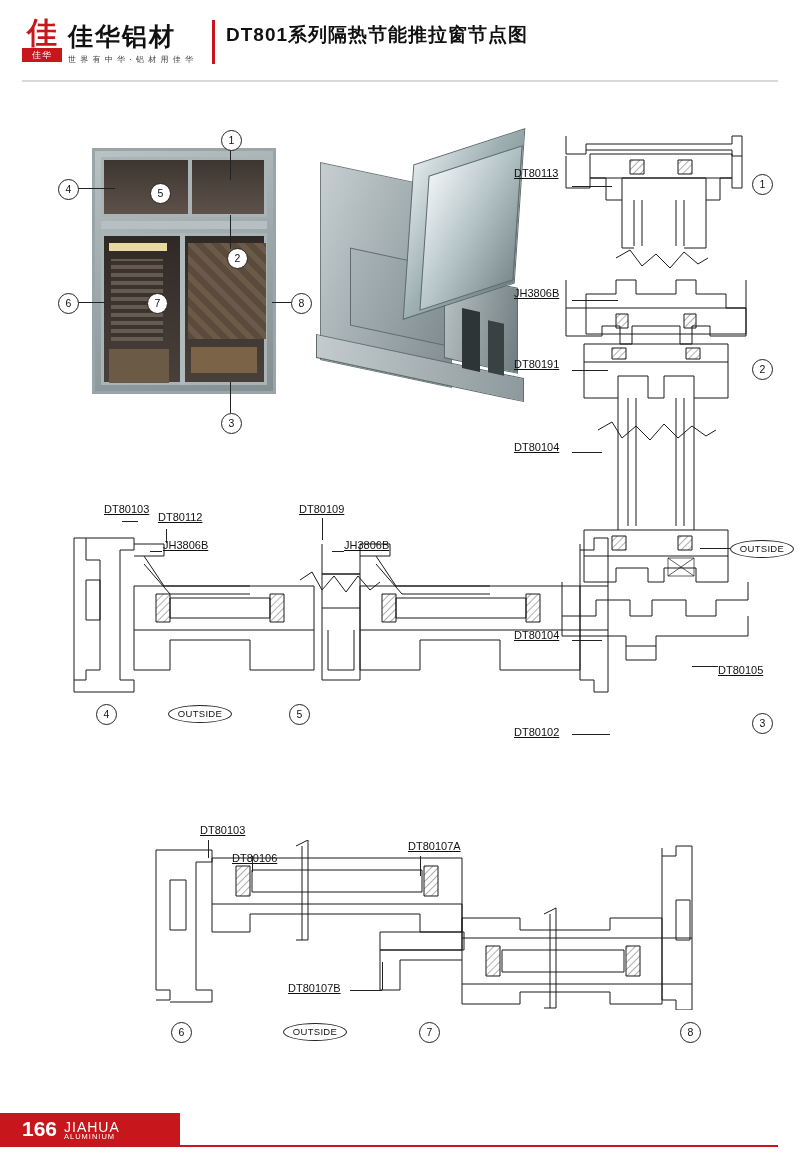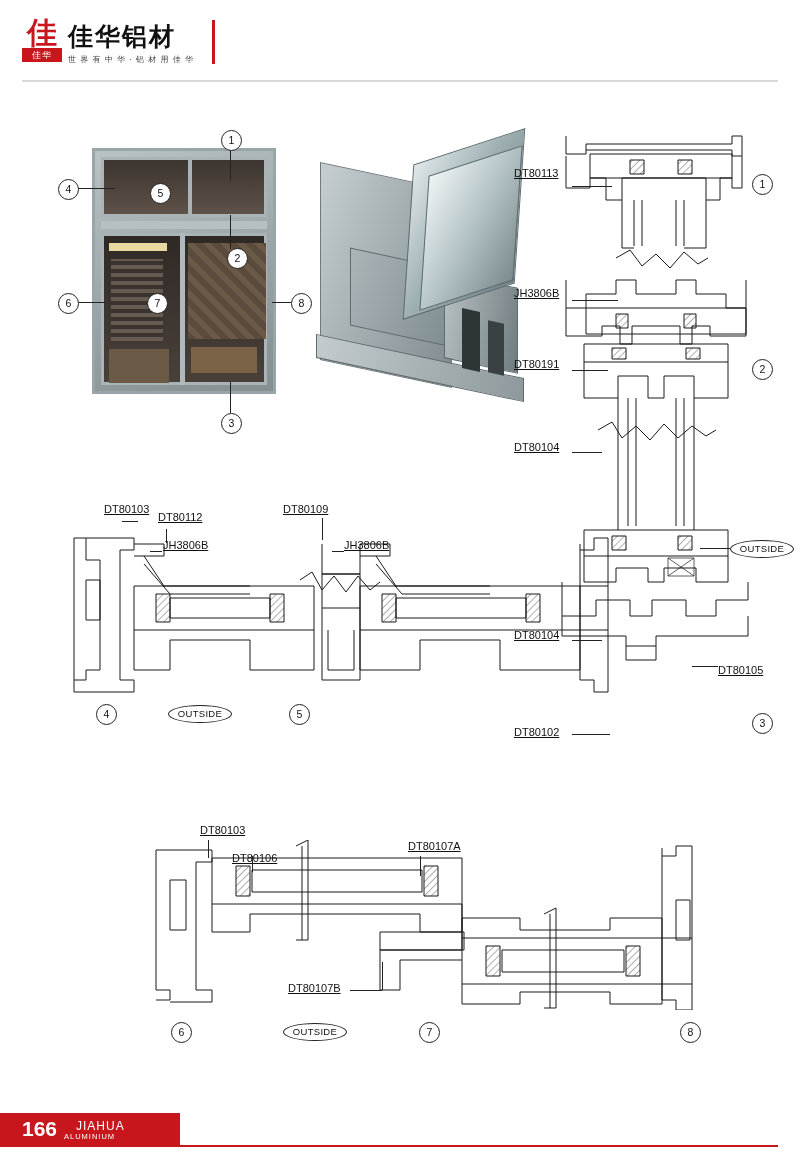--- a/index.html
+++ b/index.html
@@ -35,21 +35,21 @@
   .title-en{
     position:absolute;left:226px;top:52px;font-size:10.5px;color:#222;letter-spacing:.6px;
     font-family:"Liberation Sans", sans-serif;
   }
   .hdr-rule{position:absolute;left:22px;top:80px;width:756px;height:2px;background:#d9d9d9;}
 
   
   .footer{position:absolute;left:0;bottom:18px;width:646px;height:36px;}
   .footer-bar{position:absolute;left:0;top:0;width:180px;height:34px;background:#c8161d;}
   .footer-num{position:absolute;left:22px;top:4px;color:#fff;font-size:21px;font-weight:bold;}
-  .footer-txt1{position:absolute;left:64px;top:6px;color:#fff;font-size:12px;letter-spacing:1px;margin-left:12px;}
+  .footer-txt1{position:absolute;left:64px;top:6px;color:#fff;font-size:14px;letter-spacing:1px;}
   .footer-txt2{position:absolute;left:64px;top:19px;color:#fff;font-size:7.5px;letter-spacing:1px;}
   .footer-rule{position:absolute;left:180px;top:32px;width:598px;height:2px;background:#c8161d;}
 
   
   .lbl{position:absolute;font-size:11px;color:#111;white-space:nowrap;text-decoration:underline;}
   .bub{
     position:absolute;width:19px;height:19px;border:1px solid #222;border-radius:50%;
     font-size:10.5px;line-height:18px;text-align:center;background:#fff;color:#111;
   }
   .oval{
@@ -120,20 +120,21 @@
 <body>
 
 <div class="header">
   <div class="logo-box">
     <div class="logo-mark">佳</div>
     <div class="logo-sub">佳华</div>
   </div>
   <div class="brand-cn">佳华铝材</div>
   <div class="brand-slogan">世 界 有 中 华  ·  铝 材 用 佳 华</div>
   <div class="hdr-divider"></div>
+  <div class="title-cn">DT801系列隔热节能推拉窗节点图</div>
   <div class="hdr-rule"></div>
 </div>
 
 <div class="photo">
   <div class="ph-top"></div>
   <div class="ph-top-split"></div>
   <div class="ph-mid-rail"></div>
   <div class="ph-bot"></div>
   <div class="ph-lamp"></div>
   <div class="ph-grill"></div>
@@ -289,21 +290,21 @@
   <line class="st" x1="520" y1="66" x2="548" y2="66"></line>
   <line class="st" x1="520" y1="110" x2="548" y2="110"></line>
 </svg>
 
 <div class="lbl" style="left:104px;top:503px;">DT80103</div>
 <div class="ln lnh" style="left:122px;top:521px;width:16px;"></div>
 <div class="lbl" style="left:158px;top:511px;">DT80112</div>
 <div class="ln lnv" style="left:166px;top:529px;height:14px;"></div>
 <div class="lbl" style="left:163px;top:539px;">JH3806B</div>
 <div class="ln lnh" style="left:150px;top:551px;width:12px;"></div>
-<div class="lbl" style="left:283px;top:503px;">DT80109</div>
+<div class="lbl" style="left:299px;top:503px;">DT80109</div>
 <div class="ln lnv" style="left:322px;top:518px;height:22px;"></div>
 <div class="lbl" style="left:344px;top:539px;">JH3806B</div>
 <div class="ln lnh" style="left:332px;top:551px;width:12px;"></div>
 
 <div class="bub" style="left:96px;top:704px;">4</div>
 <div class="bub" style="left:289px;top:704px;">5</div>
 <div class="oval" style="left:168px;top:705px;">OUTSIDE</div>
 
 <svg class="draw" style="left:140px;top:840px;" width="570" height="170" viewBox="0 0 570 170">
   <defs>

